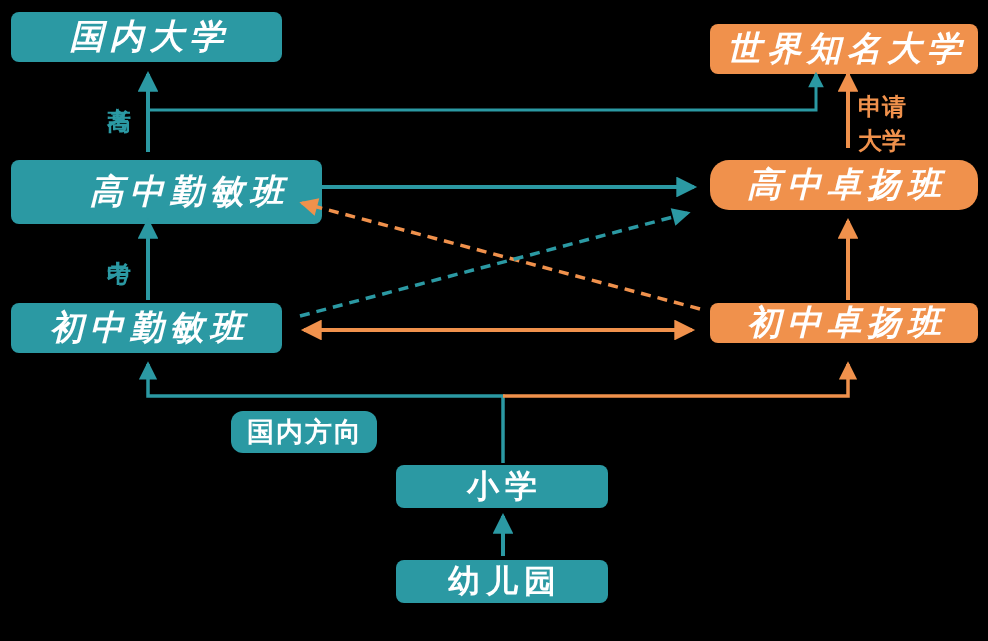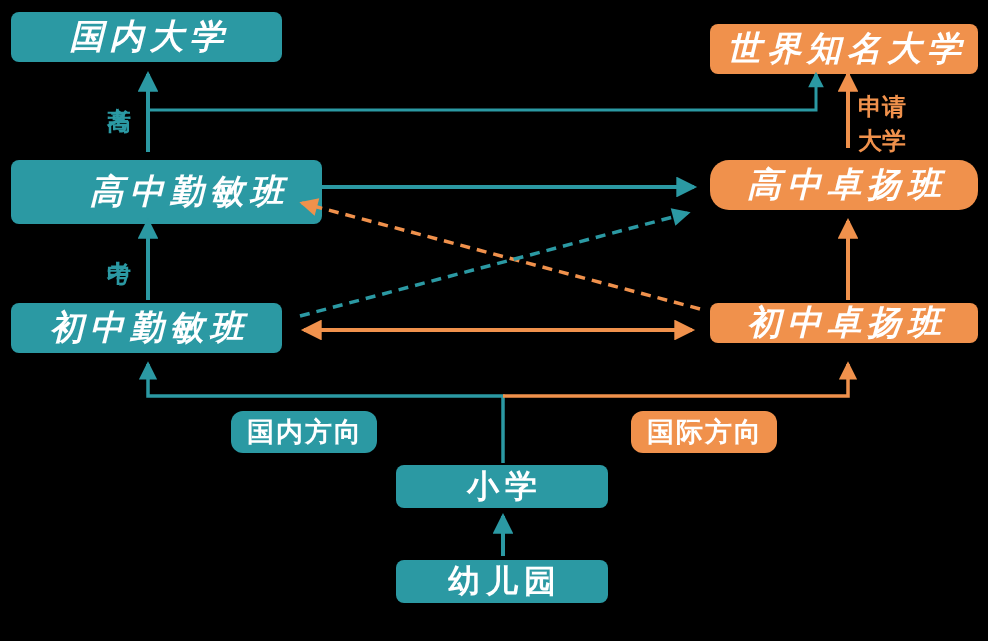--- a/index.html
+++ b/index.html
@@ -51,21 +51,20 @@
   <div class="node teal big" style="left:11px;top:160px;width:271px;height:64px;padding-left:40px;">高中勤敏班</div>
 
   <div class="node orange big" style="left:710px;top:160px;width:268px;height:50px;border-radius:19px;">高中卓扬班</div>
 
   <div class="node teal big" style="left:11px;top:303px;width:271px;height:50px;">初中勤敏班</div>
 
   <div class="node orange big" style="left:710px;top:303px;width:268px;height:40px;">初中卓扬班</div>
 
   <div class="node teal badge" style="left:231px;top:411px;width:146px;height:42px;">国内方向</div>
 
-  <div class="node orange badge" style="left:631px;top:411px;width:146px;height:42px;">国际方向</div>
 
   <div class="node teal mid" style="left:396px;top:560px;width:212px;height:43px;">幼儿园</div>
 
   <div class="node teal mid" style="left:396px;top:465px;width:212px;height:43px;">小学</div>
 
   <div class="edge-label vertical teal-text" style="left:102px;top:88px;">高考</div>
 
   <div class="edge-label vertical teal-text" style="left:102px;top:241px;">中考</div>
 
   <div class="edge-label orange-text wrap2" style="left:858px;top:90px;">申请大学</div>

